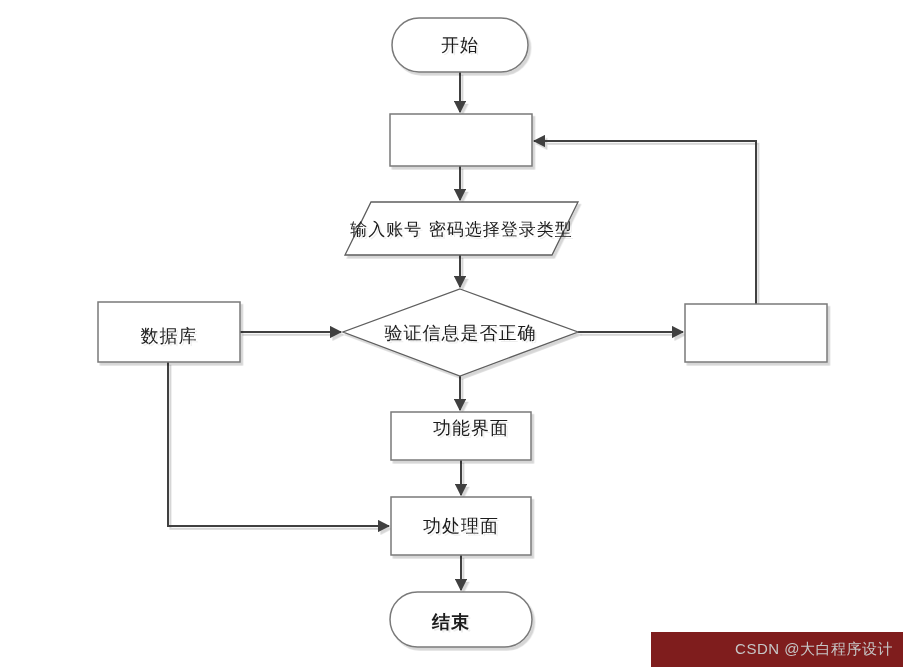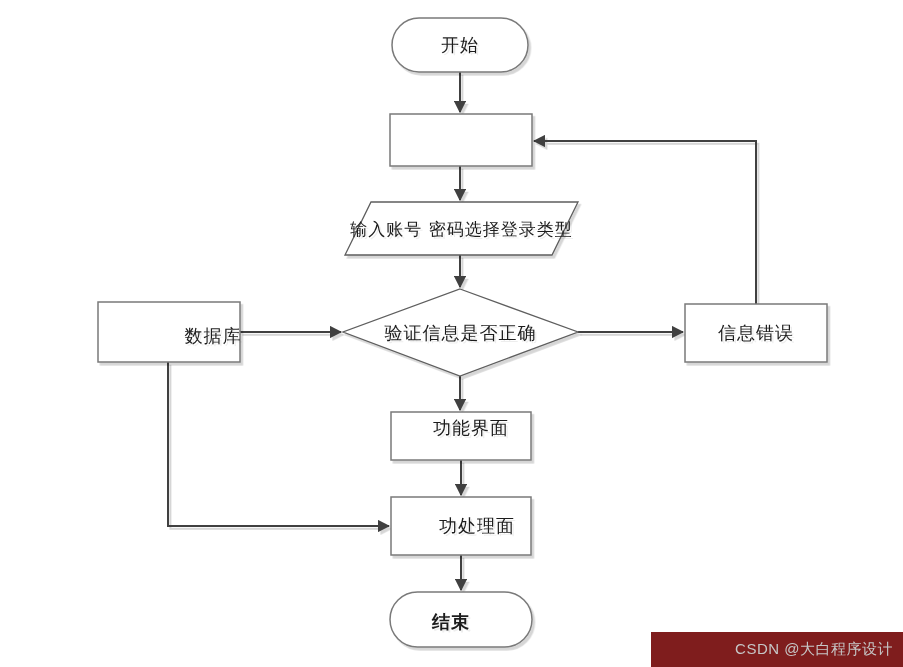--- a/index.html
+++ b/index.html
@@ -88,27 +88,26 @@
   <div class="node-label" style="left:392px; top:18px; width:136px; height:54px;">开始</div>
 
 
   <div class="node-label two-line" style="left:345px; top:202px; width:233px; height:53px;">
     <span>输入账号 密码</span>
     <span>选择登录类型</span>
   </div>
 
   <div class="node-label" style="left:343px; top:289px; width:235px; height:87px;">验证信息是否正确</div>
 
-  <div class="node-label" style="left:98px; top:302px; width:142px; height:68px;margin-left:44px;">数据库</div>
+  <div class="node-label" style="left:98px; top:302px; width:142px; height:68px;">数据库</div>
 
-  <div class="node-label" style="left:685px; top:304px; width:142px; height:58px;">信息错误</div>
 
   <div class="node-label" style="left:391px; top:404px; width:160px; height:48px;">功能界面</div>
 
-  <div class="node-label" style="left:391px; top:497px; width:140px; height:58px;padding-left:16px;">功处理面</div>
+  <div class="node-label" style="left:391px; top:497px; width:140px; height:58px;">功处理面</div>
 
   <div class="node-label" style="left:380px; top:592px; width:142px; height:59px;font-weight:bold;">结束</div>
 
   <div class="watermark">
     <span>CSDN @大白程序设计</span>
   </div>
 
 </div>
 
 </body></html>

